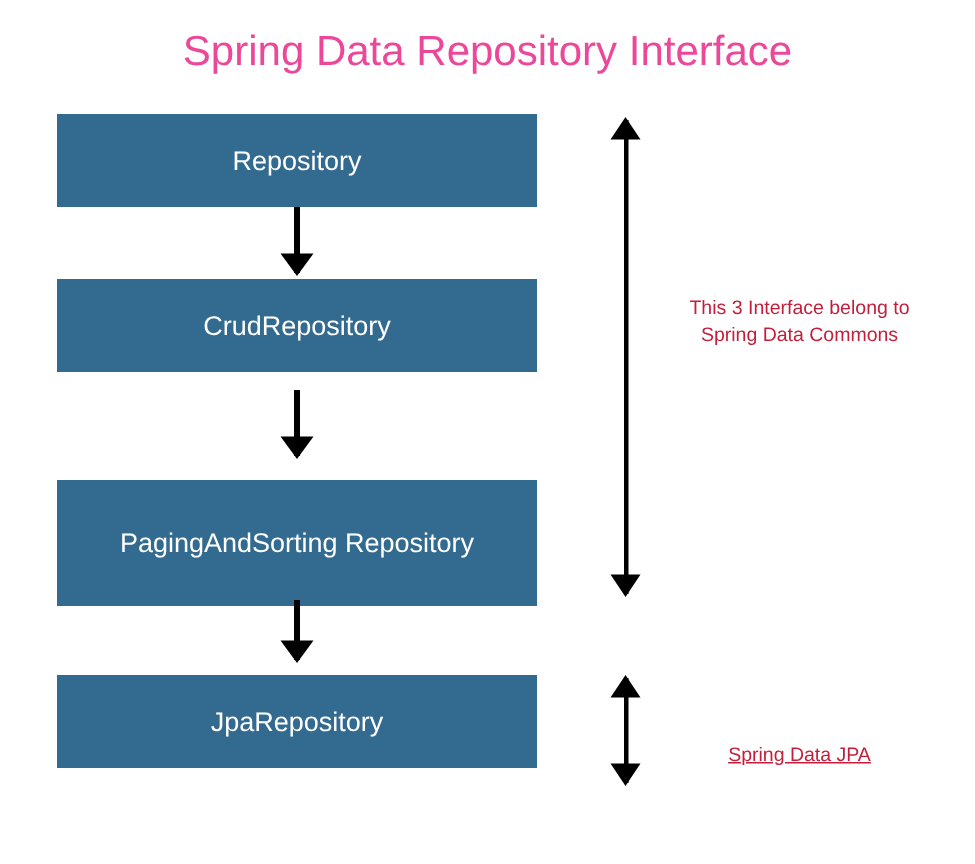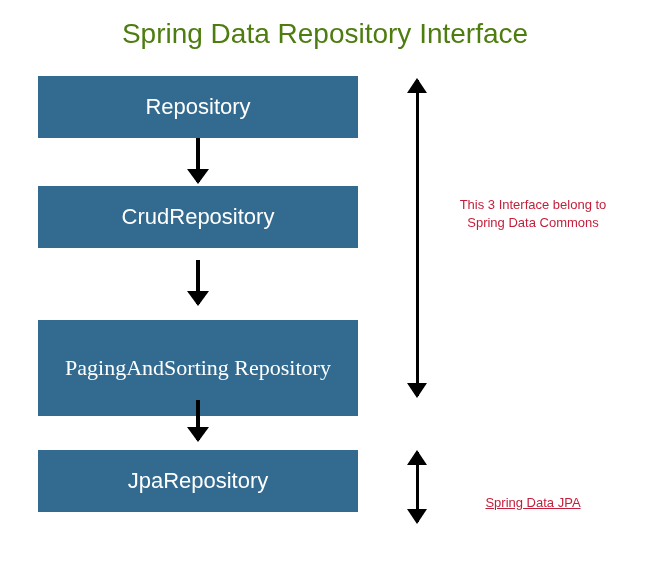--- a/index.html
+++ b/index.html
@@ -6,49 +6,48 @@
     body {
       width: 650px;
       height: 576px;
       background: #ffffff;
       font-family: "Segoe UI", Arial, sans-serif;
       position: relative;
     }
     .title {
       font-size: 28px;
       font-weight: 400;
-      color: #4d7c0f;
+      color: #ec4899;
       text-align: center;
       padding: 18px 0 12px 0;
       width: 650px;
     }
     .diagram {
       position: relative;
       width: 650px;
       height: 500px;
     }
     .box {
       position: absolute;
       left: 38px;
       width: 320px;
       height: 62px;
       background: #336b90;
       color: #ffffff;
-      font-size: 22px;
+      font-size: 18px;
       font-weight: 400;
       display: flex;
       align-items: center;
       justify-content: center;
       text-align: center;
       line-height: 1.25;
       padding: 4px 8px;
     }
     .box.tall {
-      height: 96px;
-      font-family: Liberation Serif, serif;
+      height: 84px;
     }
     .arrow-down {
       position: absolute;
       left: 196px;
       width: 4px;
       background: #000;
     }
     .arrow-down::after {
       content: "";
       position: absolute;

